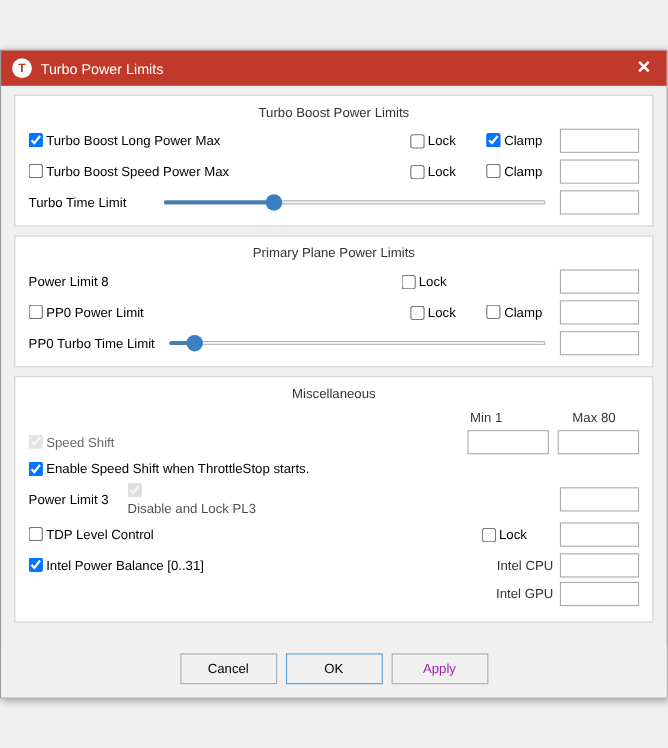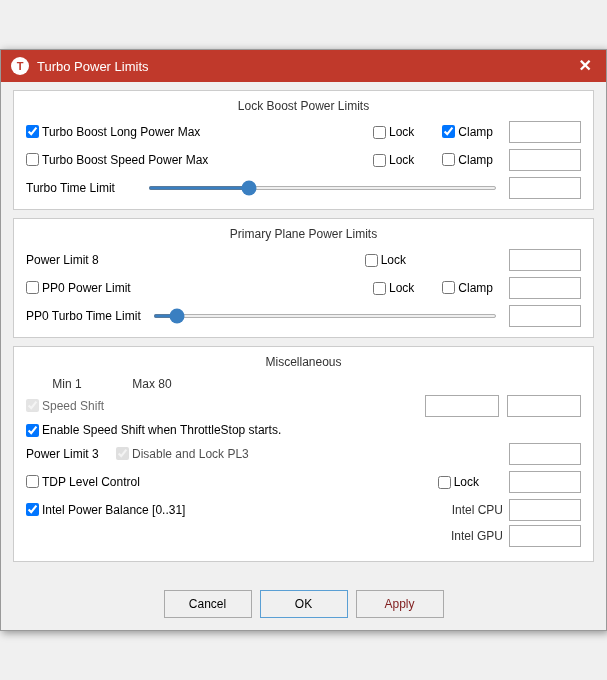--- a/index.html
+++ b/index.html
@@ -127,21 +127,22 @@
       accent-color: #3a7fc1;
       cursor: pointer;
     }
     .row-label {
       min-width: 110px;
       white-space: nowrap;
     }
     
     .min-max-header {
       display: flex;
-      gap: 3px;
+      justify-content: flex-end;
+      gap: 16px;
       margin-bottom: 4px;
       padding-right: 0;
     }
     .min-max-header .col-label {
       width: 82px;
       text-align: center;
       font-size: 12px;
       color: #333;
     }
     .speed-shift-row {
@@ -210,21 +211,21 @@
     }
     .btn {
       width: 88px;
       height: 28px;
       font-size: 12px;
       cursor: pointer;
       border: 1px solid #aaa;
       background: #f0f0f0;
     }
     .btn-apply {
-      color: #7f1d1d;
+      color: #a21caf;
       cursor: default;
     }
     .btn-ok {
       border: 1px solid #5a9fd4;
     }
     .checkbox-disabled {
       opacity: 0.6;
     }
   </style>
 </head>
@@ -238,21 +239,21 @@
         <span>T</span>
       </div>
       <span class="titlebar-title">Turbo Power Limits</span>
     </div>
     <span class="close-btn">✕</span>
   </div>
 
   <div class="content">
 
     <div class="section">
-      <div class="section-title">Lock Boost Power Limits</div>
+      <div class="section-title">Turbo Boost Power Limits</div>
 
       <div class="row">
         <label class="checkbox-label">
           <input type="checkbox" checked="" style="">
           <span>Turbo Boost Long Power Max</span>
         </label>
         <div class="spacer"></div>
         <label class="lock-group">
           <input type="checkbox" style="">
           <span>Lock</span>
@@ -361,21 +362,21 @@
       </div>
 
       <div class="enable-row">
         <input type="checkbox" checked="" style="">
         <span>Enable Speed Shift when ThrottleStop starts.</span>
       </div>
 
       <div class="pl3-row">
         <span class="row-label">Power Limit 3</span>
         <div class="pl3-middle">
-          <label class="checkbox-label checkbox-disabled" style="opacity:0.7;">
+          <label class="checkbox-label checkbox-disabled" style="opacity:0.7;flex-direction:column;">
             <input type="checkbox" checked="" disabled="" style="">
             <span>Disable and Lock PL3</span>
           </label>
         </div>
         <input type="text" class="value-input" style="">
       </div>
 
       <div class="tdp-row">
         <label class="checkbox-label">
           <input type="checkbox" style="">

